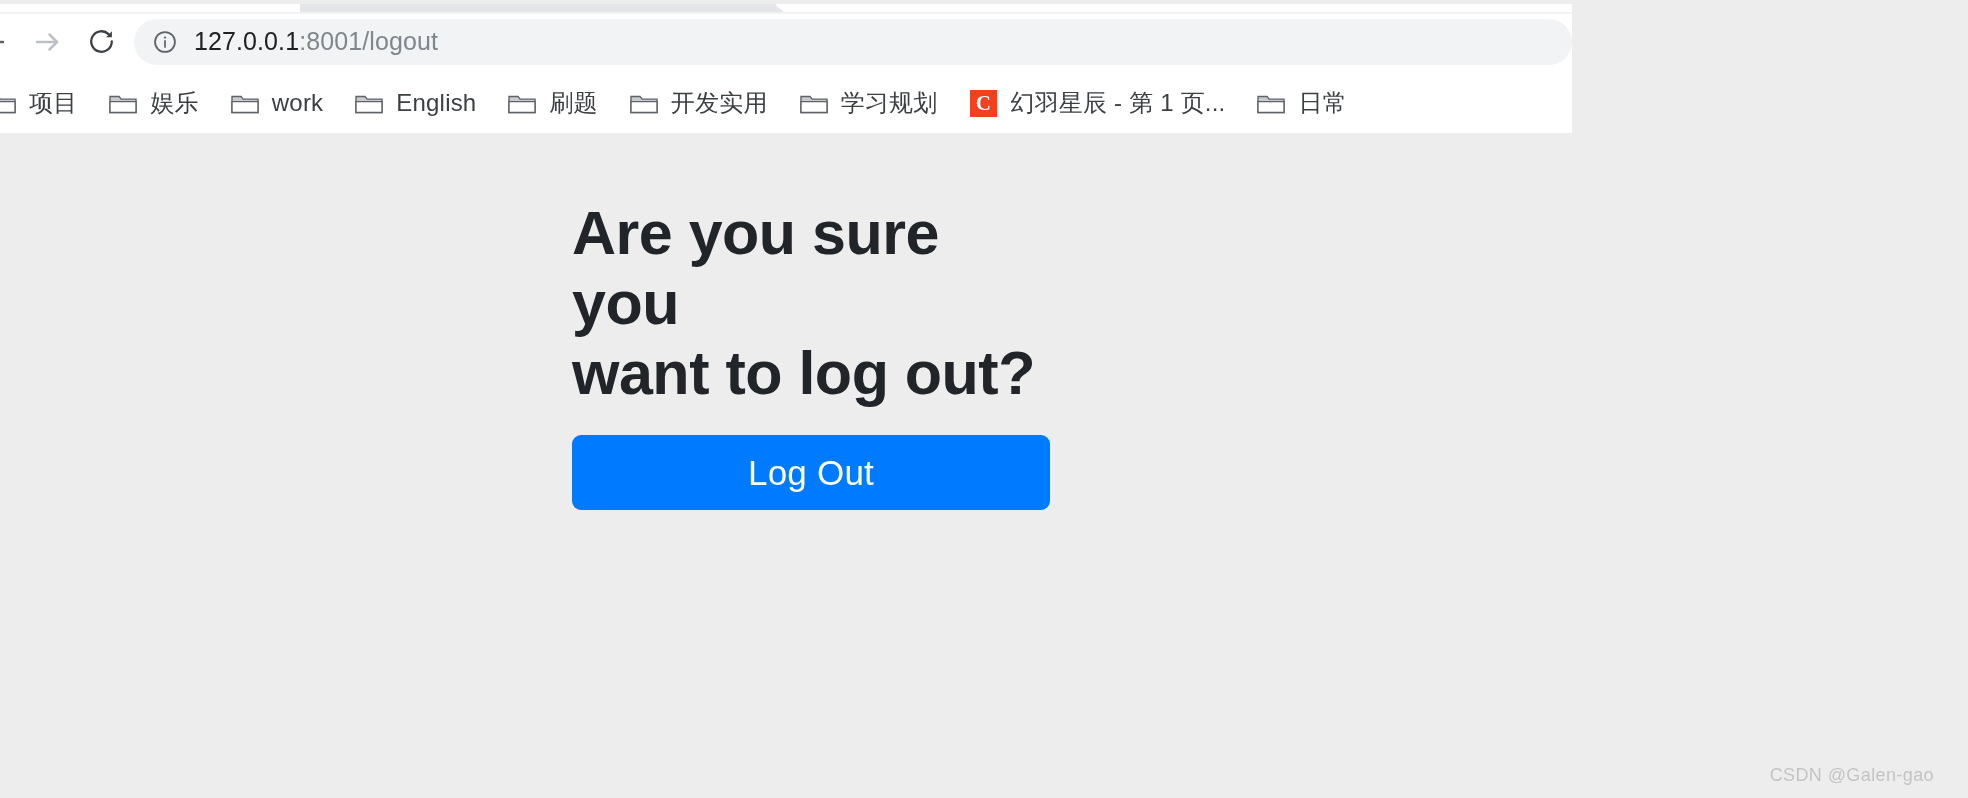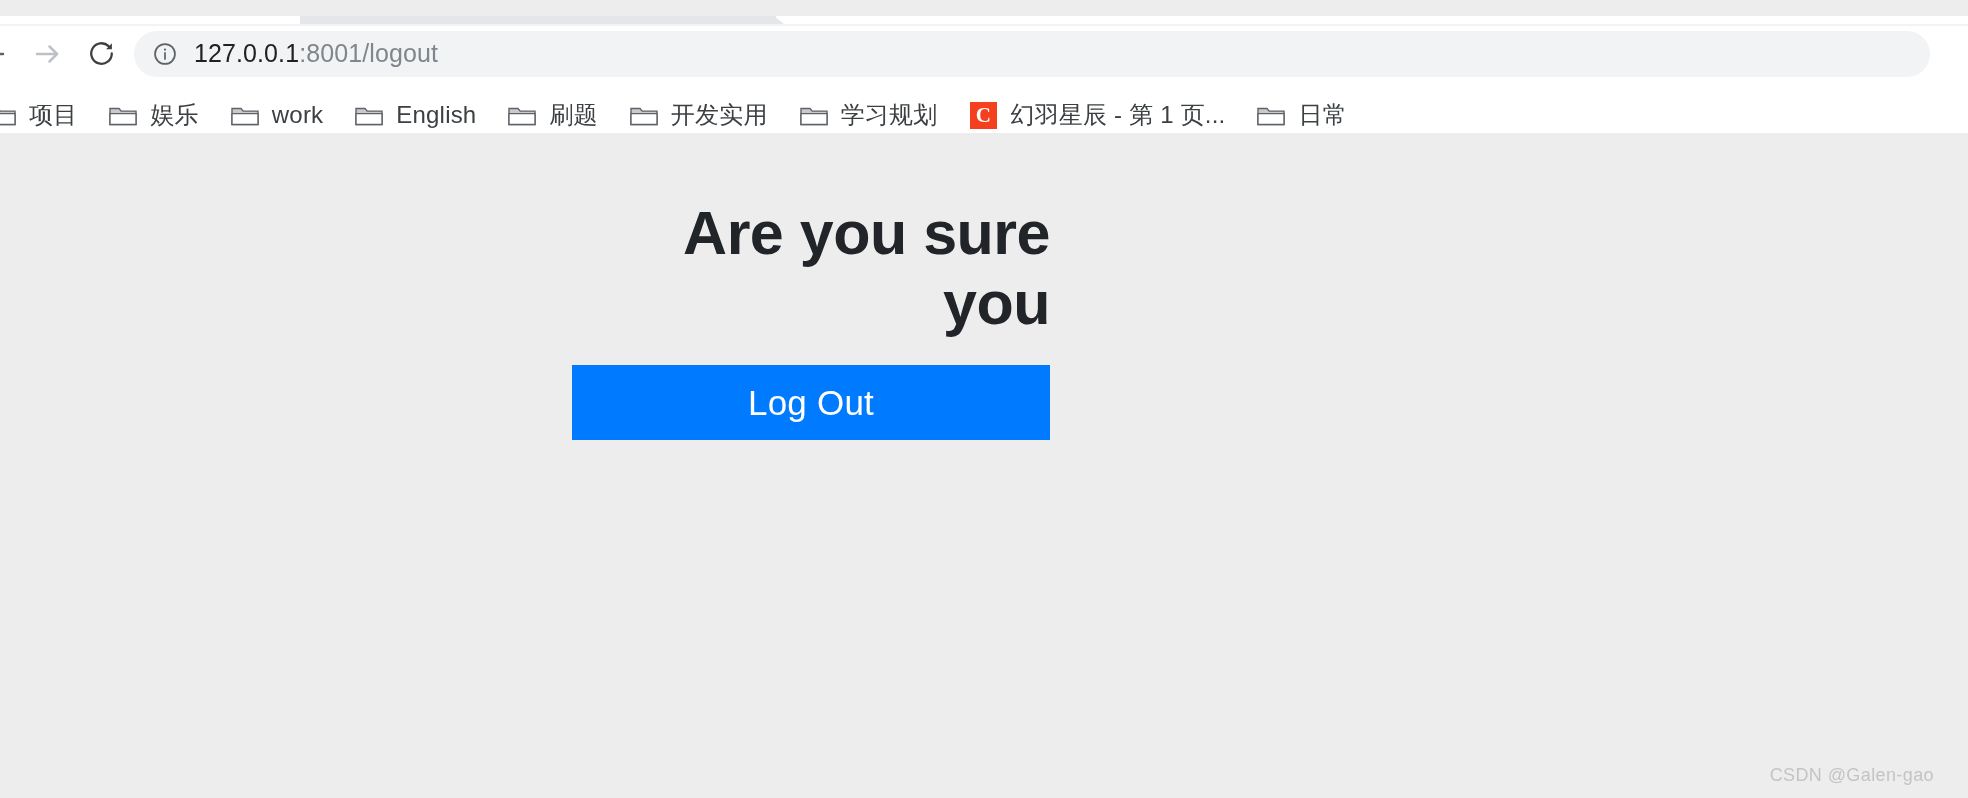--- a/index.html
+++ b/index.html
@@ -11,22 +11,22 @@
     height: 798px;
     overflow: hidden;
     background: #ededed;
     font-family: "Liberation Sans", sans-serif;
     -webkit-font-smoothing: antialiased;
   }
 
   
   .browser-chrome {
     position: absolute;
-    top: 16px; left: 0;
-    width: 1968px;
+    top: 4px; left: 0;
+    width: 1572px;
     background: #ffffff;
   }
 
   
   .tab-strip {
     position: relative;
     height: 10px;
     background: #ffffff;
   }
   .tab-strip .tab-remnant {
@@ -179,31 +179,30 @@
     top: 65px;
     width: 478px;
   }
   .logout-heading {
     margin: 0;
     font-size: 61px;
     line-height: 70px;
     font-weight: bold;
     color: #212529;
     letter-spacing: -0.5px;
-    text-align: right;
   }
   .logout-button {
     display: block;
     margin-top: 27px;
     width: 478px;
     height: 75px;
     background: #007bff;
     color: #ffffff;
     border: none;
-    border-radius: 0;
+    border-radius: 9px;
     font-family: "Liberation Sans", sans-serif;
     font-size: 35px;
     letter-spacing: 0.2px;
     cursor: pointer;
   }
 
   .watermark {
     position: absolute;
     right: 34px;
     bottom: 12px;
@@ -355,19 +354,19 @@
       <span class="bm-label">日常</span>
     </div>
 
     <div class="bar-bottom-edge"></div>
   </div>
 </div>
 
 <div class="page">
 
   <div class="logout-block">
-    <h1 class="logout-heading"><span>Are you sure you</span><br></h1>
+    <h1 class="logout-heading"><span>Are you sure you</span><br><span>want to log out?</span></h1>
 
     <button class="logout-button">Log Out</button>
   </div>
 
   <div class="watermark">CSDN @Galen-gao</div>
 </div>
 
 </body></html>

